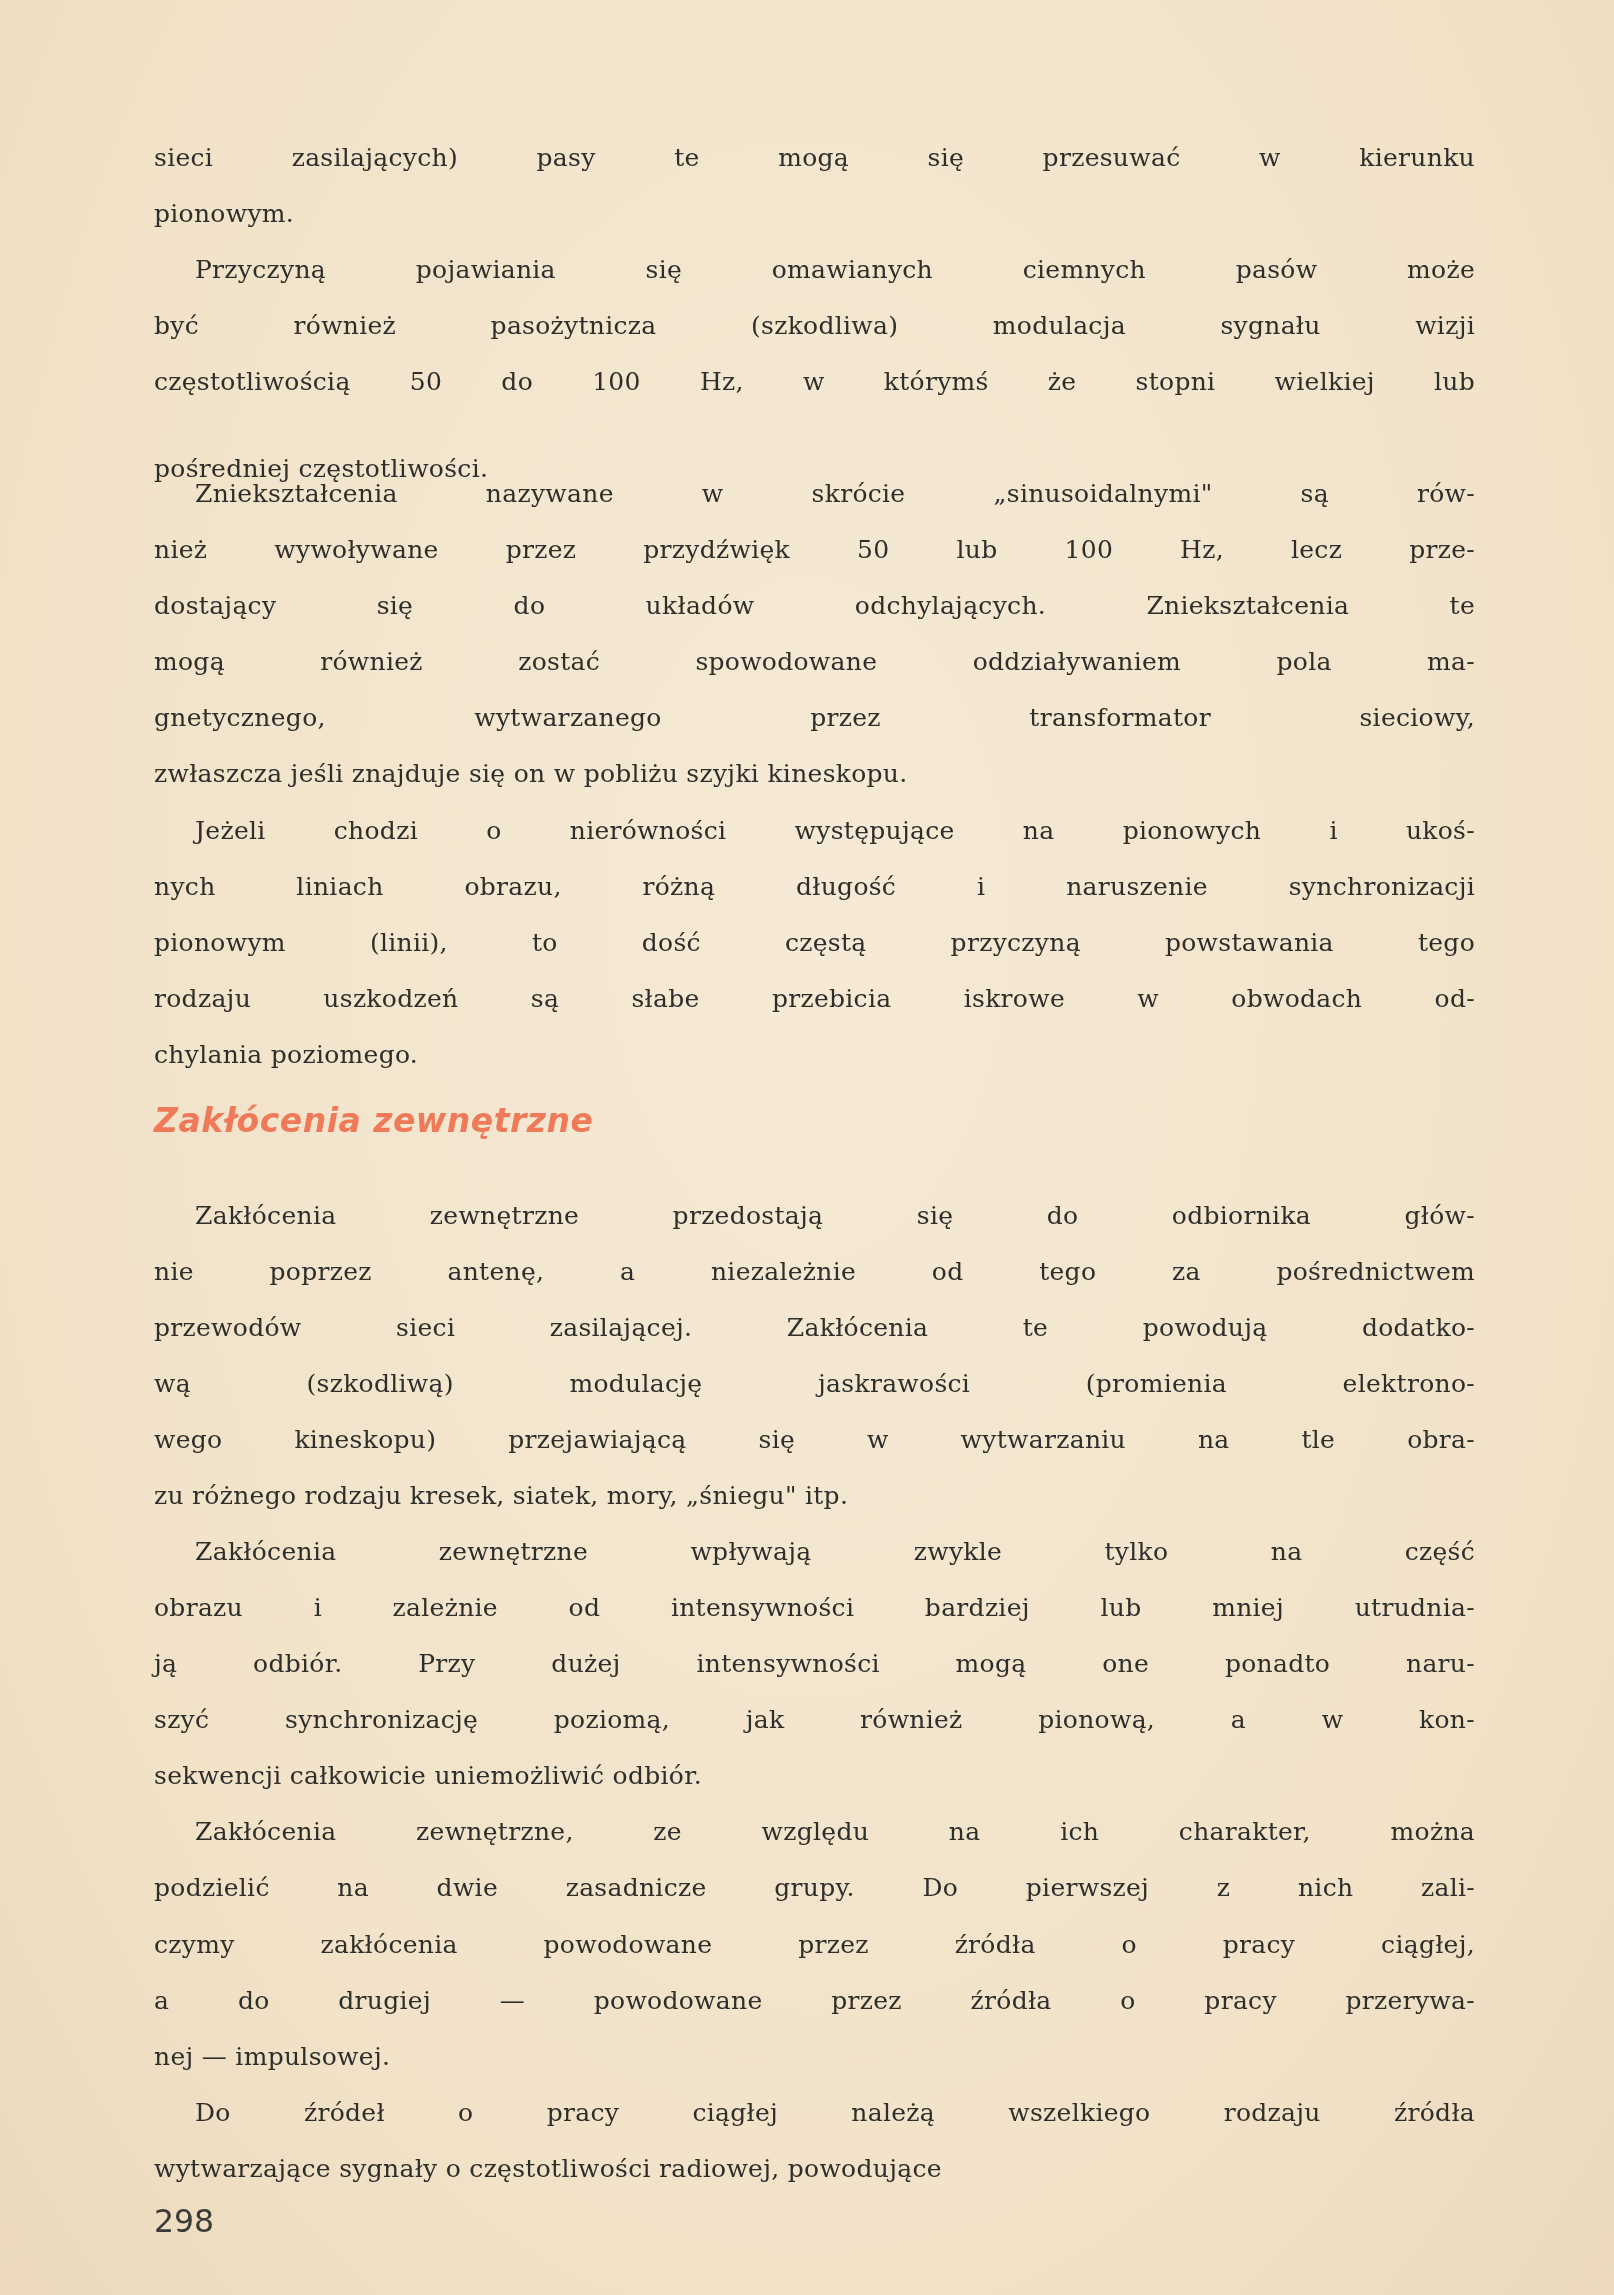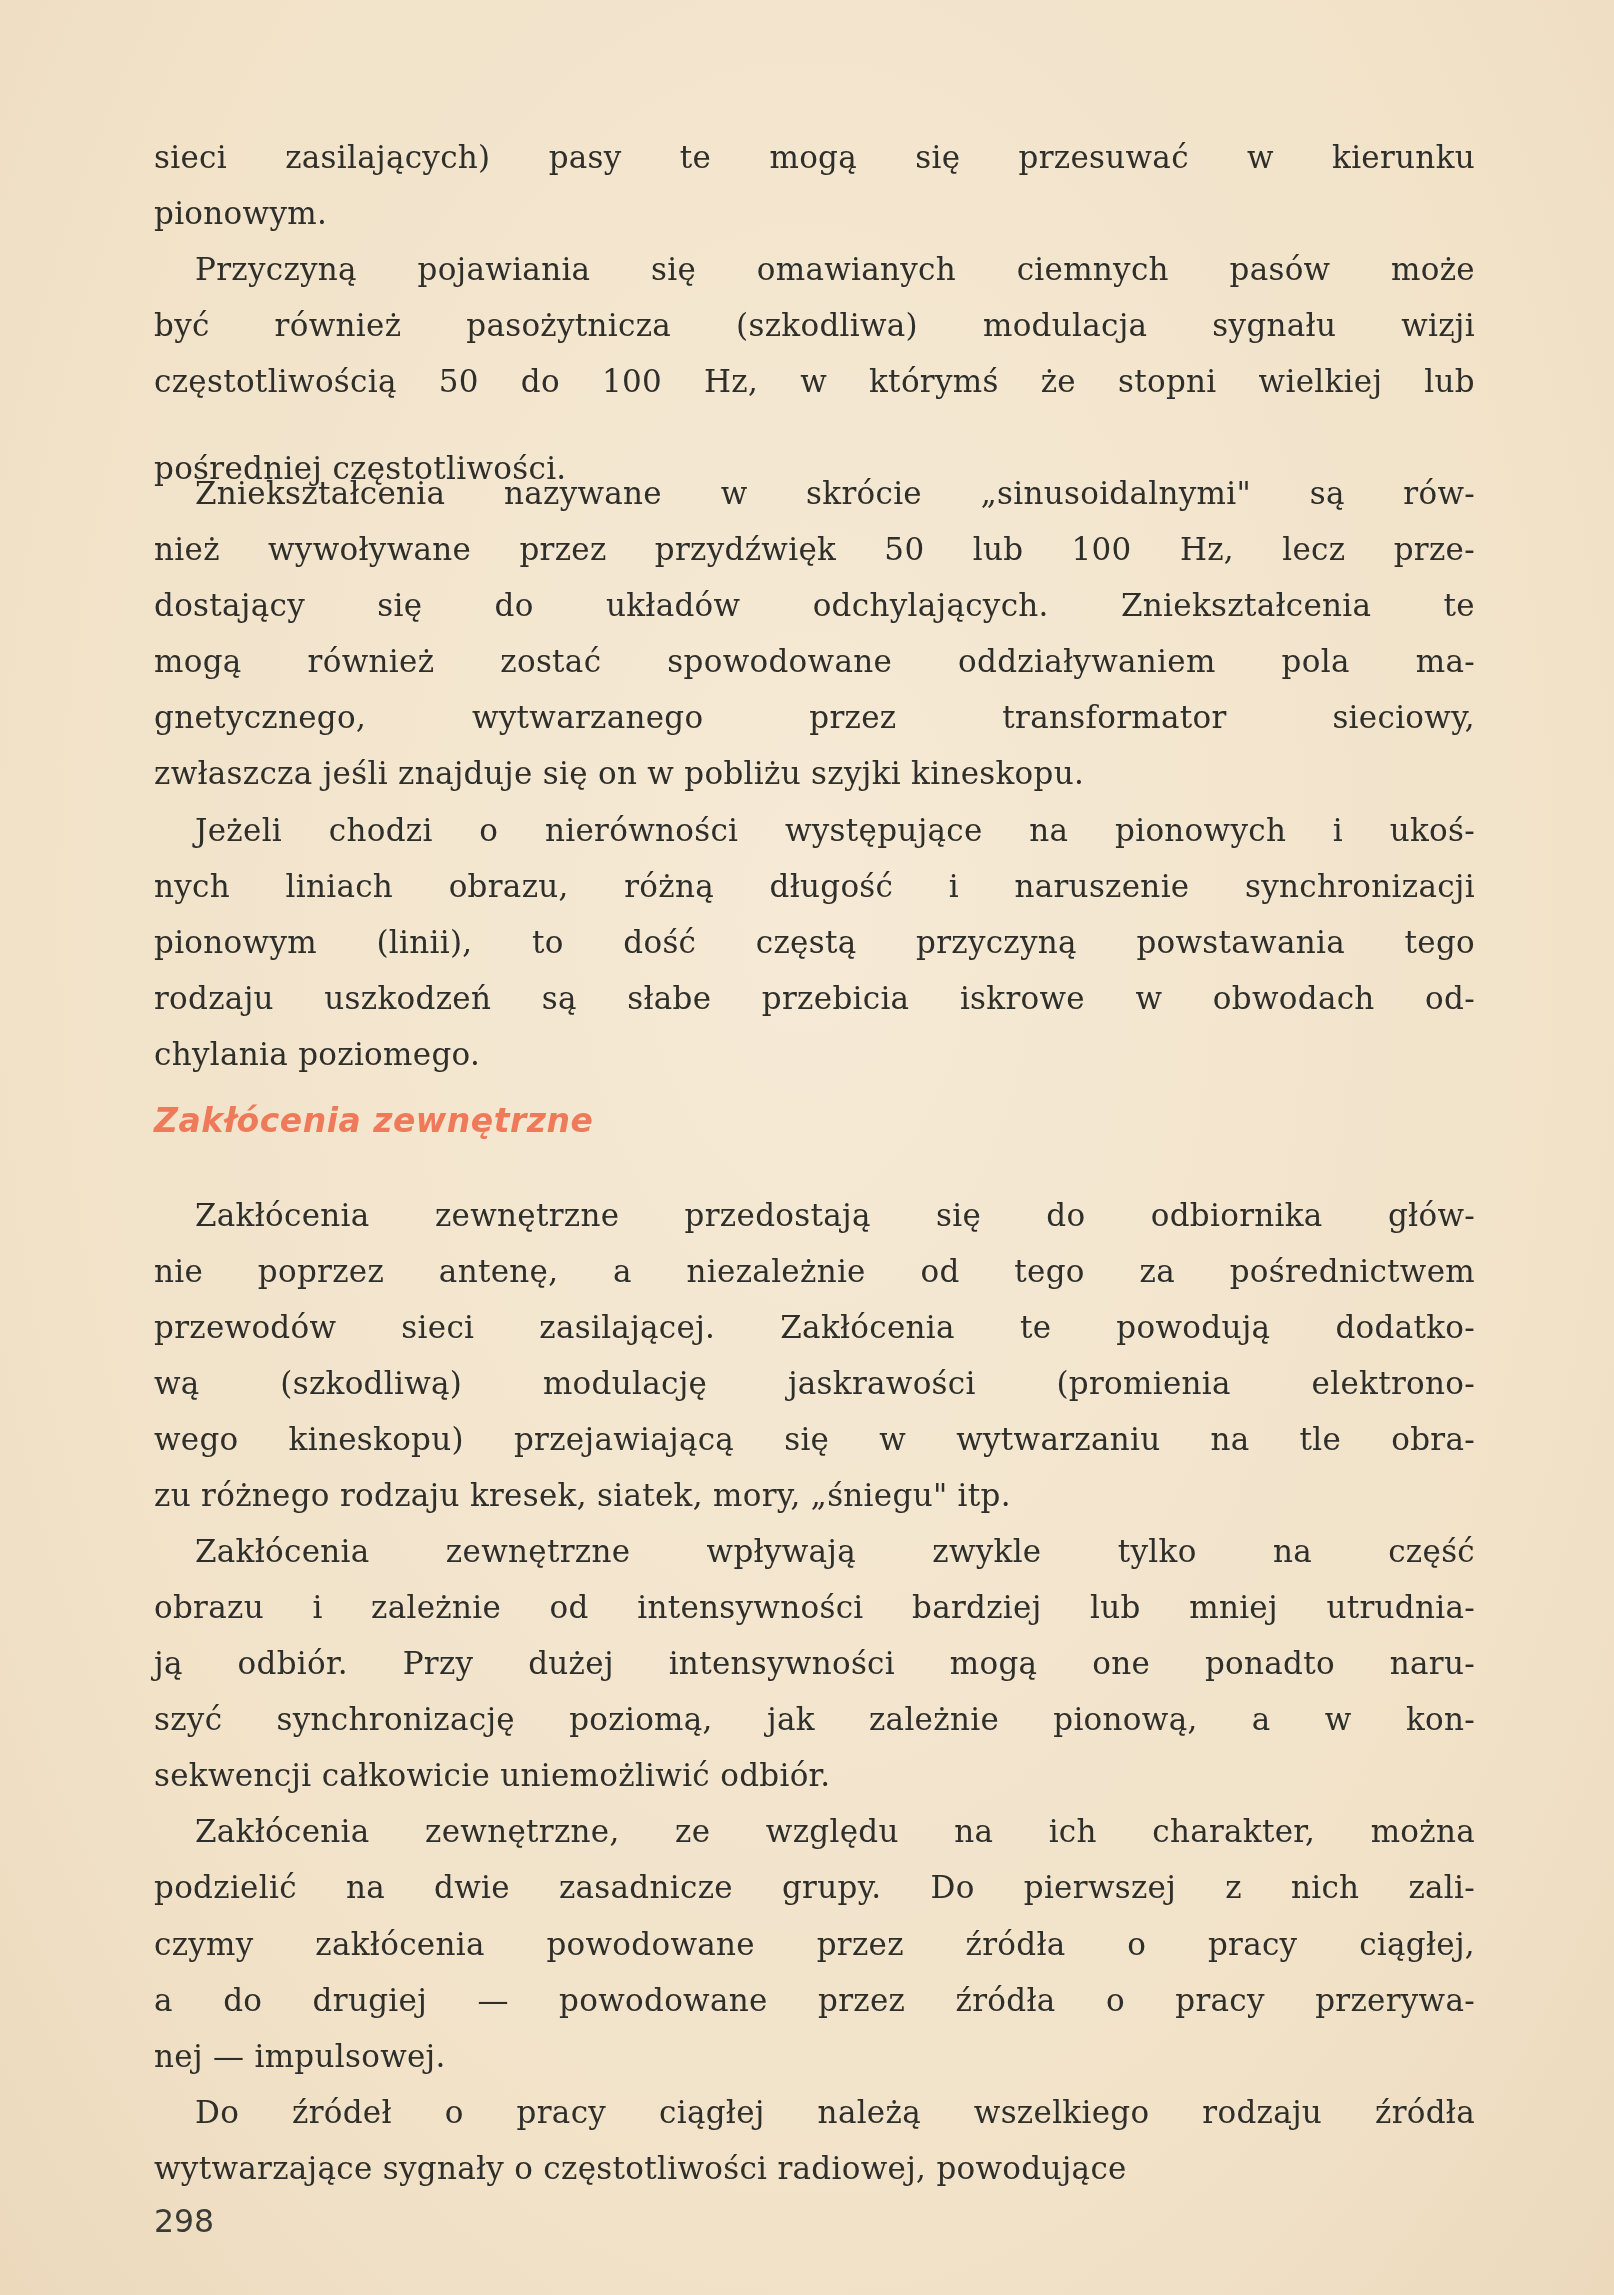--- a/index.html
+++ b/index.html
@@ -1,20 +1,20 @@
 <!DOCTYPE html>
 <html><head>
 <meta charset="utf-8">
 <style>
   html, body { margin:0; padding:0; }
   body { width:1615px; height:2295px; background:#f4e6cf; position:relative; overflow:hidden;
     font-family:"DejaVu Serif", "Liberation Serif", serif; color:#2e2e2a; }
   .page { position:absolute; left:0; top:0; width:1615px; height:2295px;
     background: radial-gradient(ellipse at 50% 40%, #f6ead6 0%, #f1e2c8 70%, #ecd9bc 100%); }
-  .line { position:absolute; left:154px; width:1321px; font-size:31px; line-height:39px; white-space:nowrap;
+  .line { position:absolute; left:154px; width:1321px; font-size:25px; line-height:39px; white-space:nowrap;
     letter-spacing:0.3px; }
   .just { text-align:justify; text-align-last:justify; }
   .indent { padding-left:41px; box-sizing:border-box; }
   .heading { position:absolute; left:154px; top:1101px; font-family:"DejaVu Sans", sans-serif; font-style:italic; font-weight:bold;
     font-size:33px; color:#ef7a5a; letter-spacing:0.5px; }
   .pagenum { position:absolute; left:154px; top:2203px; font-family:"DejaVu Sans", sans-serif; font-size:31.5px; color:#3a3a36; }
 </style>
 </head>
 <body>
 
@@ -42,21 +42,21 @@
   <div id="after">
       <div class="line just indent" style="top: 1196px;">Zakłócenia zewnętrzne przedostają się do odbiornika głów-</div>
       <div class="line just" style="top: 1252px;">nie poprzez antenę, a niezależnie od tego za pośrednictwem</div>
       <div class="line just" style="top: 1308px;">przewodów sieci zasilającej. Zakłócenia te powodują dodatko-</div>
       <div class="line just" style="top: 1364px;">wą (szkodliwą) modulację jaskrawości (promienia elektrono-</div>
       <div class="line just" style="top: 1420px;">wego kineskopu) przejawiającą się w wytwarzaniu na tle obra-</div>
       <div class="line" style="top: 1476px;">zu różnego rodzaju kresek, siatek, mory, „śniegu" itp.</div>
       <div class="line just indent" style="top: 1532px;">Zakłócenia zewnętrzne wpływają zwykle tylko na część</div>
       <div class="line just" style="top: 1588px;">obrazu i zależnie od intensywności bardziej lub mniej utrudnia-</div>
       <div class="line just" style="top: 1644px;">ją odbiór. Przy dużej intensywności mogą one ponadto naru-</div>
-      <div class="line just" style="top: 1700px;">szyć synchronizację poziomą, jak zależnie pionową, a w kon-</div>
+      <div class="line just" style="top: 1700px;">szyć synchronizację poziomą, jak również pionową, a w kon-</div>
       <div class="line" style="top: 1756px;">sekwencji całkowicie uniemożliwić odbiór.</div>
       <div class="line just indent" style="top: 1812px;">Zakłócenia zewnętrzne, ze względu na ich charakter, można</div>
       <div class="line just" style="top: 1868px;">podzielić na dwie zasadnicze grupy. Do pierwszej z nich zali-</div>
       <div class="line just" style="top: 1925px;">czymy zakłócenia powodowane przez źródła o pracy ciągłej,</div>
       <div class="line just" style="top: 1981px;">a do drugiej — powodowane przez źródła o pracy przerywa-</div>
       <div class="line" style="top: 2037px;">nej — impulsowej.</div>
       <div class="line just indent" style="top: 2093px;">Do źródeł o pracy ciągłej należą wszelkiego rodzaju źródła</div>
       <div class="line" style="top: 2149px;">wytwarzające sygnały o częstotliwości radiowej, powodujące</div>
     </div>
   <div class="pagenum">298</div>

